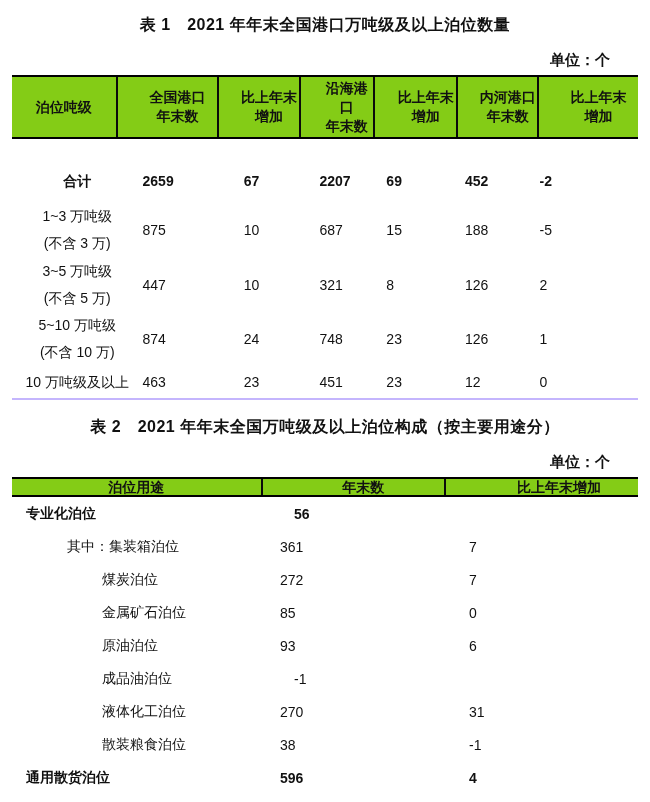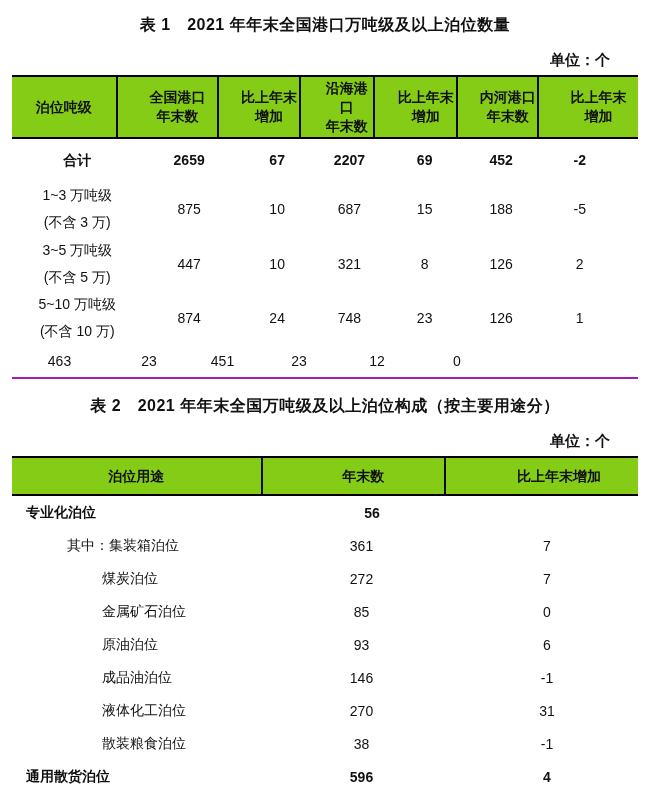--- a/index.html
+++ b/index.html
@@ -29,33 +29,33 @@
     box-sizing:border-box;
     gap:20px;
   }
   .hcell{
     display:flex;flex-direction:column;justify-content:center;align-items:center;
     font-weight:700;font-size:14px;line-height:19px;
     box-sizing:border-box;border-right:2px solid #0b0b0b;text-align:center;
   }
   .hcell:last-child{border-right:none;}
   .t1 .hcell{height:60px;}
-  .t2 .hcell{height:36px;}
+  .t2 .hcell{height:16px;}
 
   
   .brow{display:flex;align-items:center;font-size:14px;box-sizing:border-box;}
   .bold{font-weight:700;}
-  .t1-body{border-bottom:2px solid #a21caf;}
+  .t1-body{border-bottom:2px solid #c4b5fd;margin-top:21px;}
   .t2-body{border-bottom:3px solid #2e2e2e;}
 
   
   .c1{width:133px;} .c2{width:103px;} .c3{width:77px;} .c4{width:68px;}
   .c5{width:80px;} .c6{width:76px;} .c7{width:100px;}
   .td{box-sizing:border-box;}
-  .num{text-align:center;}
+  .num{text-align:left;}
   .c2.num{padding-right:8px;} .c3.num{padding-right:9px;}
   .c4.num{padding-right:7px;} .c5.num{padding-right:2px;}
   .c6.num{padding-right:2px;} .c7.num{padding-right:18px;}
   .c1.lbl{text-align:center;line-height:27px;}
 
   .rh42{min-height:42px;} .rh56{min-height:56px;} .rh50{min-height:50px;}
   .rh52{min-height:52px;} .rh32{min-height:32px;}
 
   
   .d1{width:268px;} .d2{width:175px;} .d3{width:183px;padding-left:14px;}
@@ -150,20 +150,23 @@
         </div>
         <div class="td c2 num">874</div>
         <div class="td c3 num">24</div>
         <div class="td c4 num">748</div>
         <div class="td c5 num">23</div>
         <div class="td c6 num">126</div>
         <div class="td c7 num">1</div>
       </div>
 
       <div class="brow rh32">
+        <div class="td c1 lbl">
+          <div>10 万吨级及以上</div>
+        </div>
         <div class="td c2 num">463</div>
         <div class="td c3 num">23</div>
         <div class="td c4 num">451</div>
         <div class="td c5 num">23</div>
         <div class="td c6 num">12</div>
         <div class="td c7 num">0</div>
       </div>
     </div>
   </div>
 
@@ -205,21 +208,20 @@
         <div class="td d2 num">85</div>
         <div class="td d3 num">0</div>
       </div>
       <div class="brow t2-row">
         <div class="td d1 ind2">原油泊位</div>
         <div class="td d2 num">93</div>
         <div class="td d3 num">6</div>
       </div>
       <div class="brow t2-row">
         <div class="td d1 ind2">成品油泊位</div>
-        <div class="td d2 num">146</div>
         <div class="td d3 num">-1</div>
       </div>
       <div class="brow t2-row">
         <div class="td d1 ind2">液体化工泊位</div>
         <div class="td d2 num">270</div>
         <div class="td d3 num">31</div>
       </div>
       <div class="brow t2-row">
         <div class="td d1 ind2">散装粮食泊位</div>
         <div class="td d2 num">38</div>

